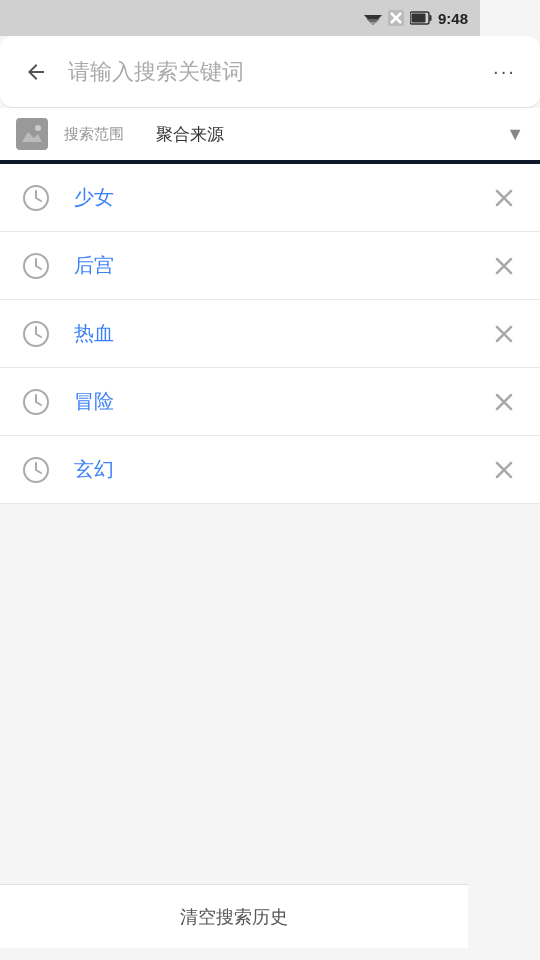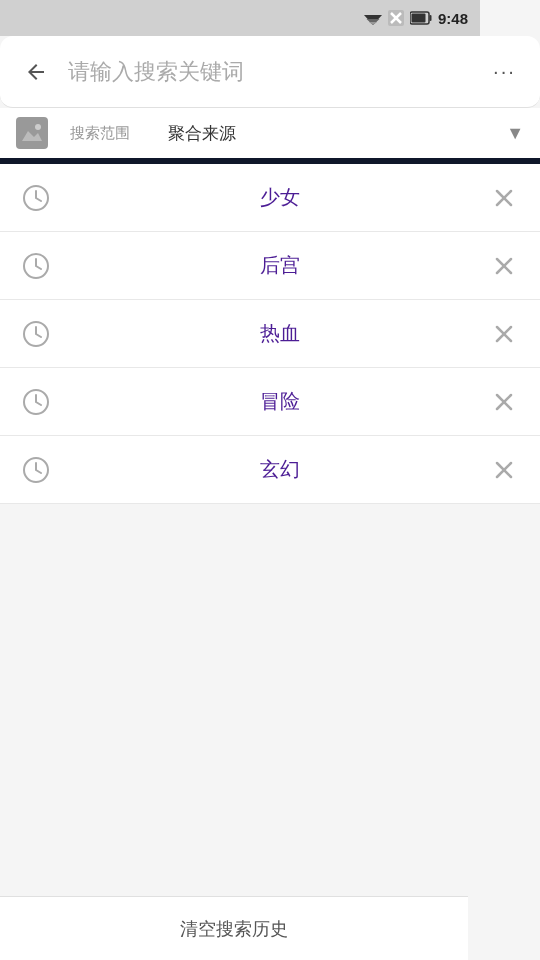--- a/index.html
+++ b/index.html
@@ -84,22 +84,22 @@
     }
 
     
     .filter-row {
       width: 540px;
       height: 56px;
       background: #ffffff;
       display: flex;
       align-items: center;
       padding: 0 16px;
-      border-bottom: 6px solid #0f172a;
-      gap: 22px;
+      border-bottom: 4px solid #0f172a;
+      gap: 16px;
     }
 
     .filter-icon {
       width: 32px;
       height: 32px;
       background: #999;
       border-radius: 4px;
       display: flex;
       align-items: center;
       justify-content: center;
@@ -153,39 +153,38 @@
 
     
     .clock-svg {
       width: 28px;
       height: 28px;
     }
 
     .history-text {
       flex: 1;
       font-size: 20px;
-      color: #4c1d95;
-      text-align: center;
+      color: #3b82f6;
     }
 
     .history-close {
       width: 36px;
       height: 36px;
       display: flex;
       align-items: center;
       justify-content: center;
       cursor: pointer;
       color: #aaa;
       font-size: 18px;
     }
 
     
     .bottom-bar {
       position: absolute;
-      bottom: 0;
+      bottom: 12px;
       width: 468px;
       height: 64px;
       background: #ffffff;
       display: flex;
       align-items: center;
       justify-content: center;
       border-top: 1px solid #e0e0e0;
     }
 
     .clear-history-btn {

